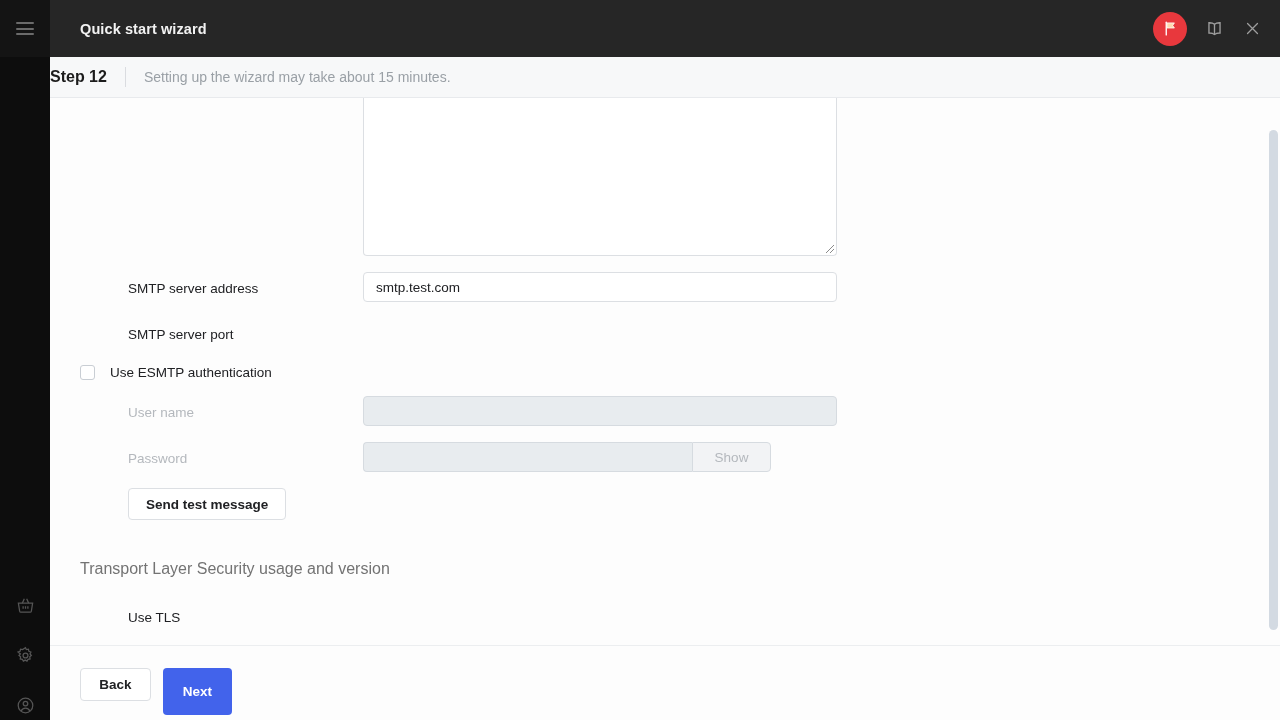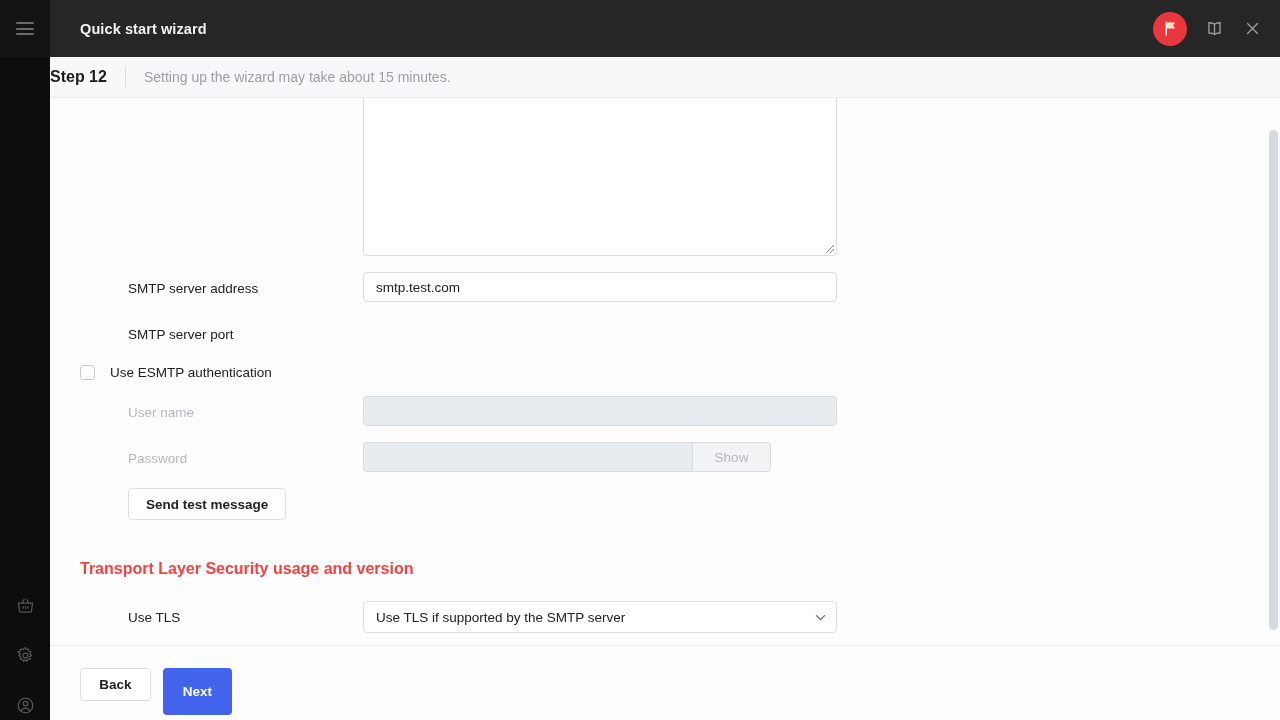--- a/index.html
+++ b/index.html
@@ -182,22 +182,22 @@
     background: #ffffff;
     font-family: "Liberation Sans", sans-serif;
     font-size: 13.5px;
     font-weight: bold;
     color: #202124;
     cursor: pointer;
   }
 
   .section-title {
     font-size: 16px;
-    color: #ef4444;
-    font-weight: bold;
+    color: #737373;
+    font-weight: normal;
   }
 
   .sel-wrap { position: relative; width: 474px; }
   .sel {
     width: 474px; height: 32px;
     border: 1px solid #dcdfe3;
     border-radius: 4px;
     background: #ffffff;
     font-family: "Liberation Sans", sans-serif;
     font-size: 13.5px;
@@ -370,30 +370,20 @@
       </div>
 
       <div class="row mt-16">
         <button class="btn-outline">Send test message</button>
       </div>
 
       <div class="mt-40">
         <div class="section-title">Transport Layer Security usage and version</div>
         <div class="row mt-23">
           <div class="row-label">Use TLS</div>
-          <div class="field-col">
-            <div class="sel-wrap">
-              <select class="sel">
-                <option>Use TLS if supported by the SMTP server</option>
-              </select>
-              <svg class="sel-chevron" width="11" height="11" viewBox="0 0 12 12">
-                <path d="M1.5 4l4.5 4.4L10.5 4" stroke="#5f6368" stroke-width="1.3" fill="none" stroke-linecap="round"></path>
-              </svg>
-            </div>
-          </div>
         </div>
       </div>
 
     </div>
   </div>
 
   <div class="scrollbar-track">
     <div class="scrollbar-thumb"></div>
   </div>
 

